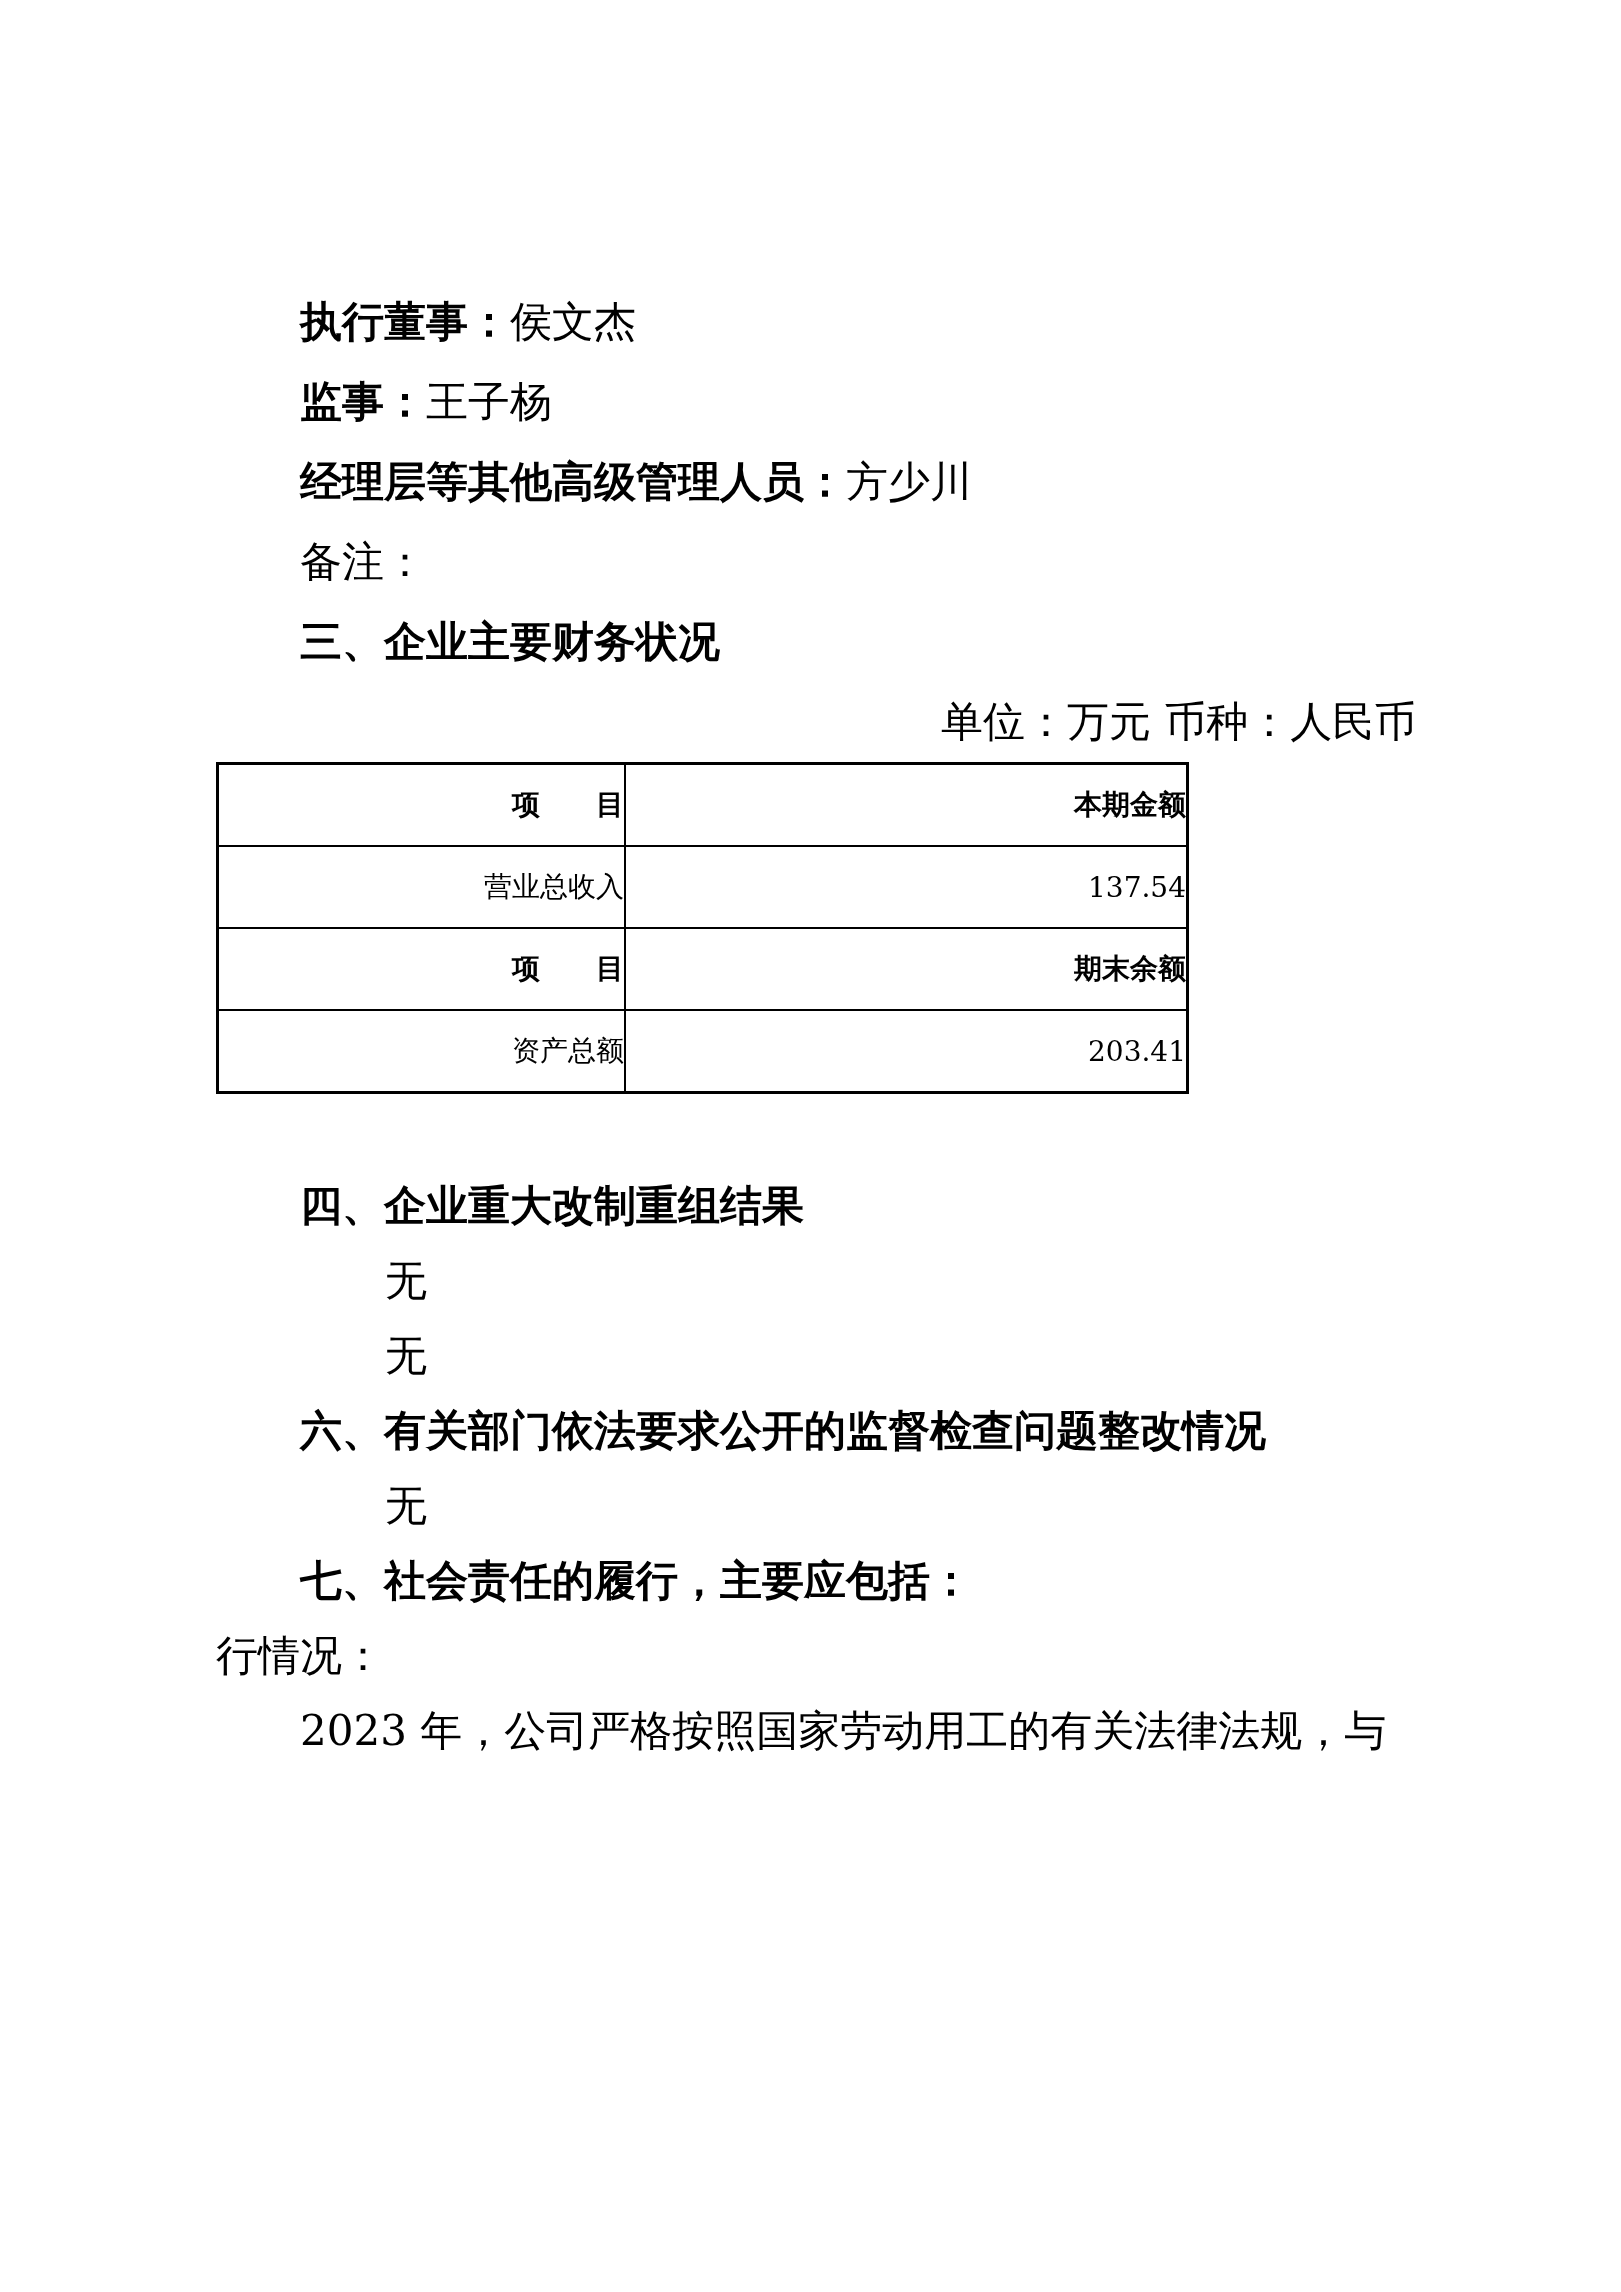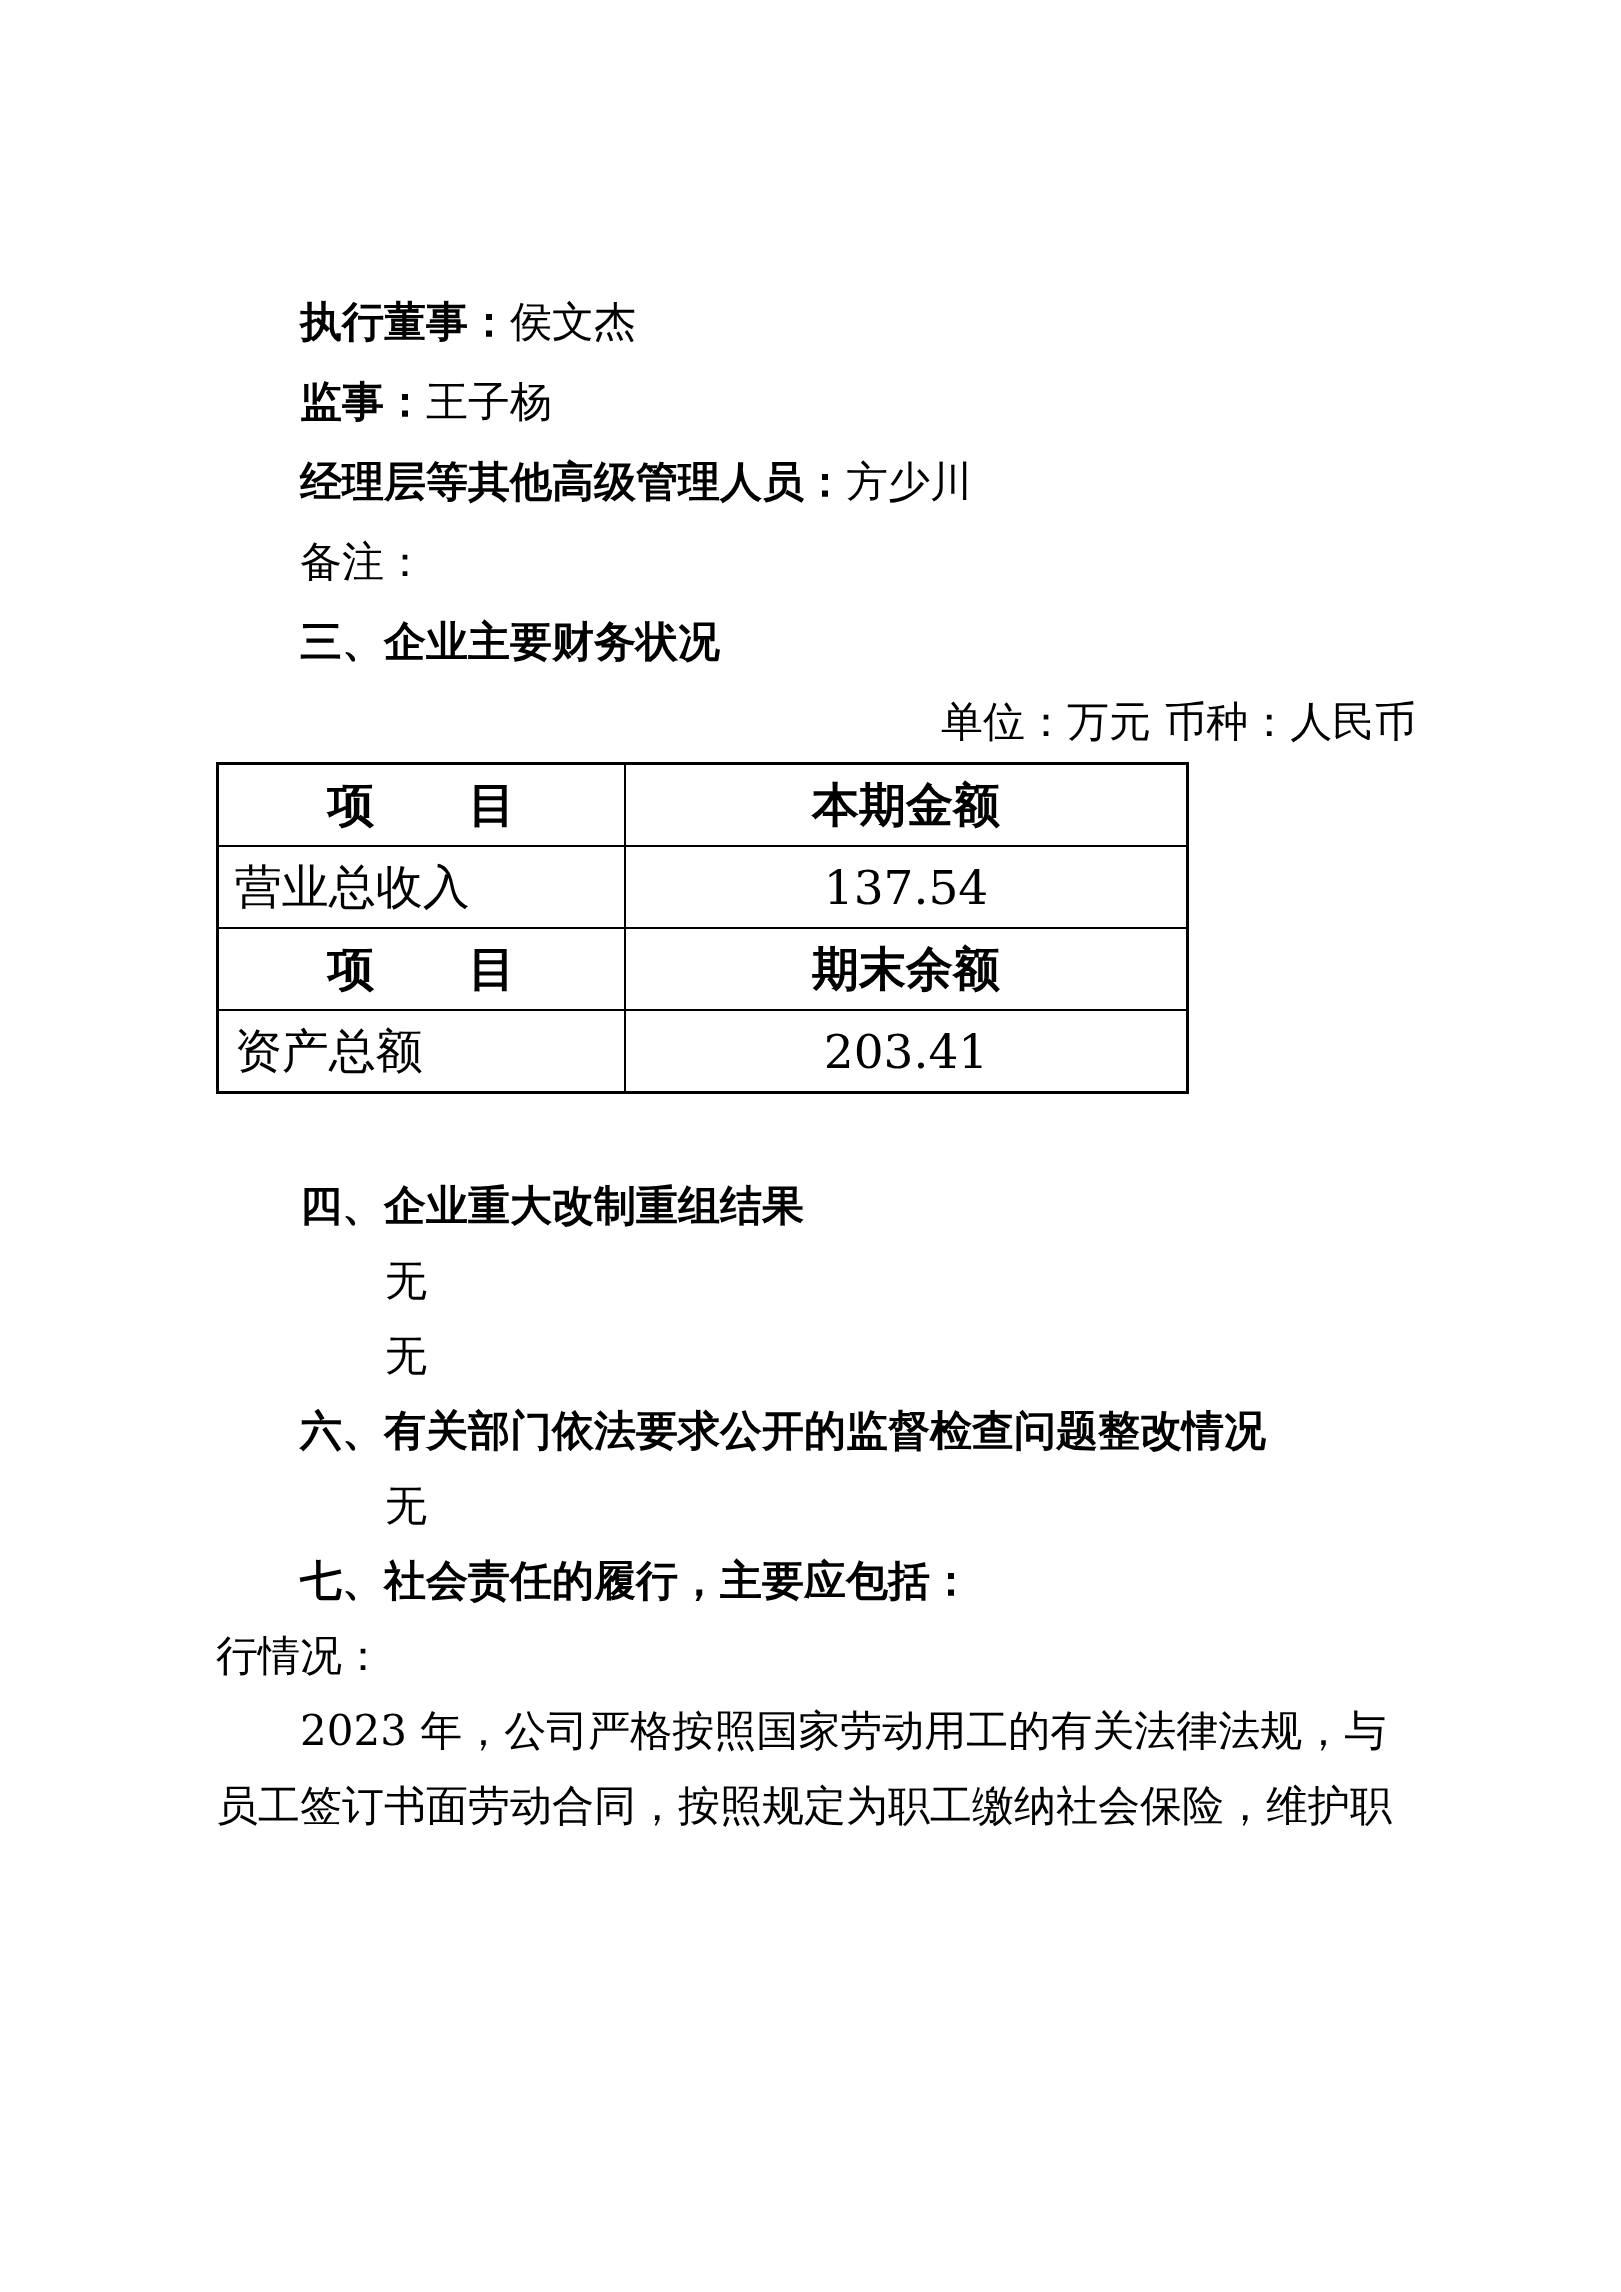--- a/index.html
+++ b/index.html
@@ -30,23 +30,24 @@
   .unit-note { padding-left: 725px; }
   table.fin {
     border-collapse: collapse;
     width: 970px;
     table-layout: fixed;
     border: 3.9px solid #000000;
   }
   table.fin td {
     border: 2.9px solid #000000;
     height: 80px;
-    font-size: 47px;
+    font-size: 28px;
     padding: 0;
     vertical-align: middle;
+    text-align: right;
   }
   td.col-item  { width: 405px; }
   td.col-value { width: 560px; margin-left: 47px; }
   td.c { text-align: center; }
   td.l { text-align: left; padding-left: 15.7px !important; }
   .lower { margin-top: 74px; }
 </style>
 </head>
 <body>
 
@@ -92,17 +93,16 @@
 
   <div class="lower">
     <div class="line indent2 b">四、企业重大改制重组结果</div>
     <div class="line indent4">无</div>
     <div class="line indent4">无</div>
     <div class="line indent2 b">六、有关部门依法要求公开的监督检查问题整改情况</div>
     <div class="line indent4">无</div>
     <div class="line indent2 b">七、社会责任的履行，主要应包括：</div>
     <div class="line">行情况：</div>
     <div class="line indent2">2023 年，公司严格按照国家劳动用工的有关法律法规，与</div>
-    <div class="line">员工签订书面劳动合同，按照规定为职工缴纳社会保险，维护职</div>
   </div>
 
 </div>
 
 
 </body></html>

